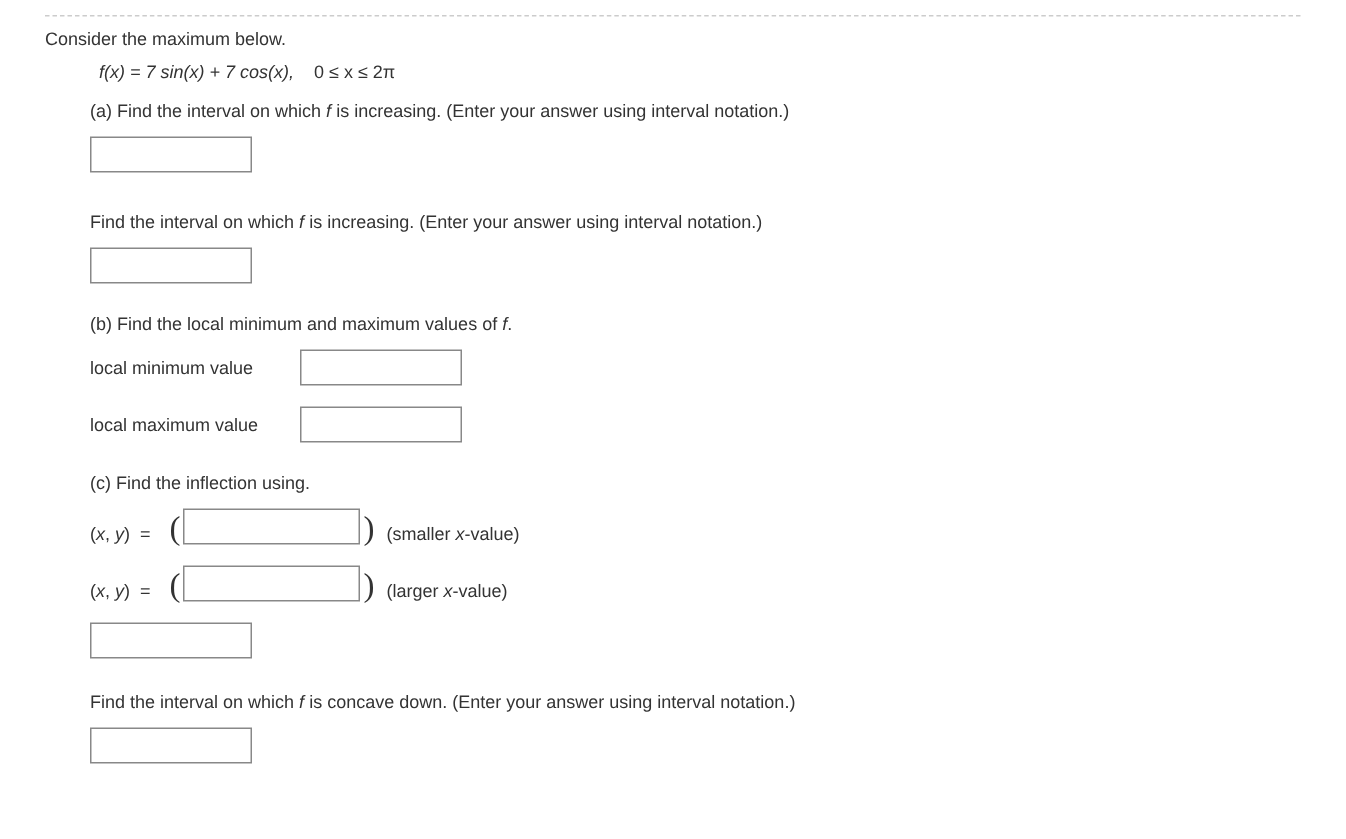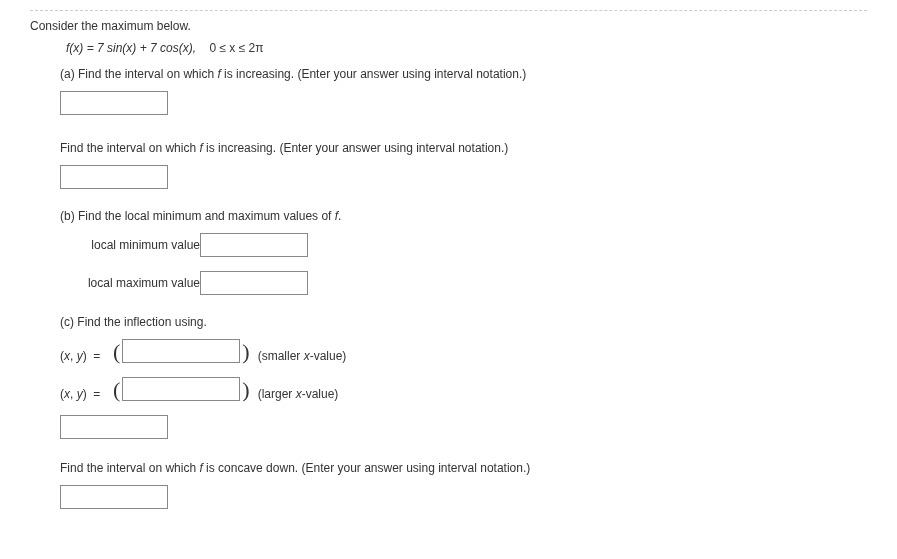--- a/index.html
+++ b/index.html
@@ -50,21 +50,20 @@
       font-size: 12px;
       padding: 1px 3px;
     }
     .row {
       display: flex;
       align-items: center;
       margin-bottom: 14px;
     }
     .row .label {
       width: 140px;
-      text-align: right;
     }
     .paren {
       font-size: 22px;
       font-family: 'Times New Roman', serif;
       line-height: 1;
       margin: 0 2px;
     }
     .xy-row {
       display: flex;
       align-items: flex-end;

